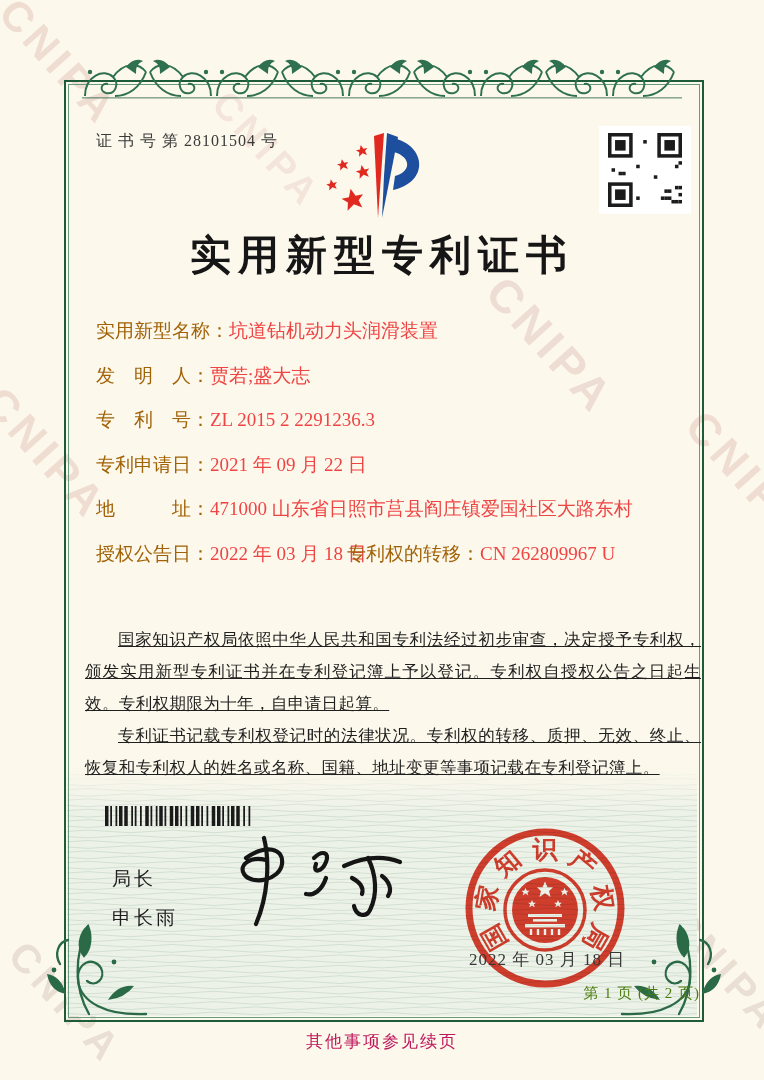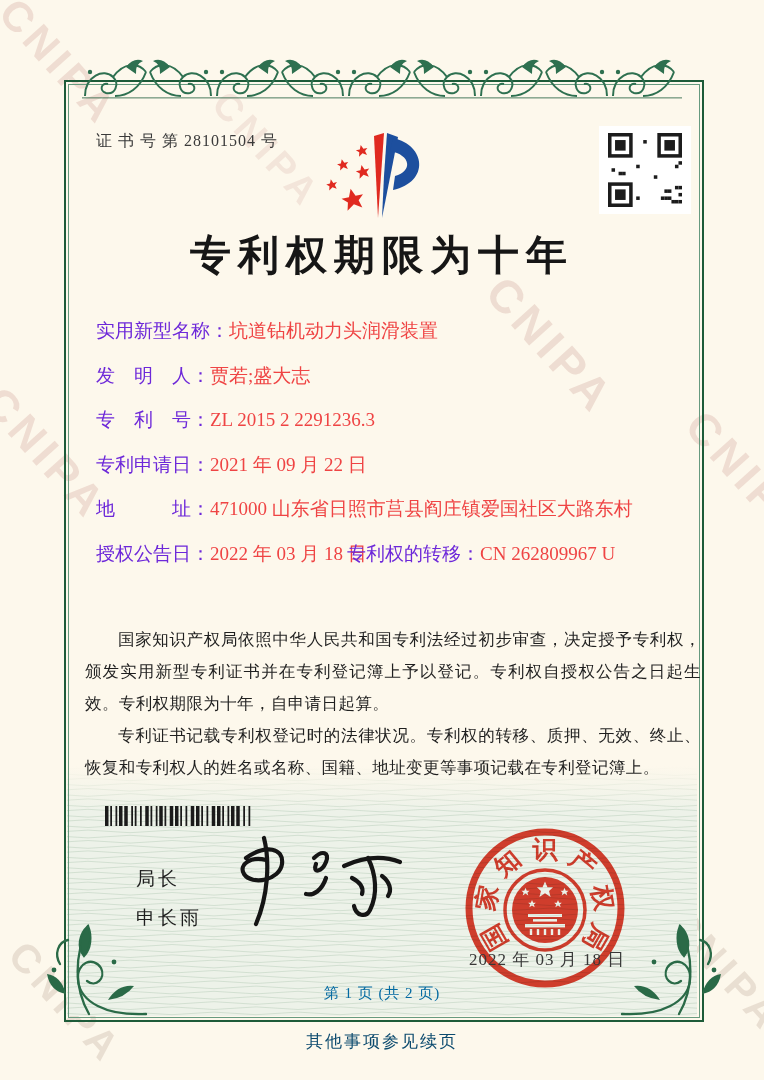--- a/index.html
+++ b/index.html
@@ -31,40 +31,40 @@
   
   .certno{position:absolute;left:96px;top:131px;font-size:16px;letter-spacing:1px;color:#3a3a3a;z-index:5;}
   .logo{position:absolute;left:320px;top:130px;z-index:5;}
   .qrwrap{position:absolute;left:599px;top:126px;width:92px;height:88px;background:#fff;z-index:5;}
   .qr{position:absolute;left:9px;top:7px;}
   .title{position:absolute;left:64px;top:228px;width:636px;text-align:center;font-size:41px;
          font-weight:bold;letter-spacing:7px;color:#161616;z-index:5;}
   
   .fields{position:absolute;left:96px;top:318px;width:570px;font-size:19px;z-index:5;}
   .frow{height:44.6px;white-space:nowrap;position:relative;}
-  .frow .lbl{color:#6d28d9;}
+  .frow .lbl{color:#a16207;}
   .frow .val{color:#ef4444;}
   .pair2{position:absolute;left:251px;top:0;}
   
   .paras{position:absolute;left:85px;top:624px;width:616px;font-size:16.5px;line-height:32px;
          letter-spacing:.4px;color:#1f1f1f;z-index:5;}
-  .paras p{margin:0;text-indent:2em;text-align:justify;}
+  .paras p{margin:0;text-indent:2em;text-align:justify;text-decoration:underline;}
   
   .barcode{position:absolute;left:105px;top:806px;z-index:5;}
   .signer{position:absolute;left:112px;top:866px;font-family:"Liberation Sans","DejaVu Sans",sans-serif;
-          font-size:19px;color:#1d1d1d;z-index:5;margin-left:24px;}
+          font-size:19px;color:#1d1d1d;z-index:5;}
   .signer div{margin-bottom:13px;letter-spacing:3px;}
   .sig{position:absolute;left:222px;top:832px;z-index:5;}
   .seal{position:absolute;left:453px;top:816px;z-index:6;opacity:.92;mix-blend-mode:multiply;}
   .sealdate{position:absolute;left:462px;top:948px;width:170px;text-align:center;font-size:17px;
             letter-spacing:1px;color:#383838;z-index:7;}
-  .pageind{position:absolute;left:64px;top:984px;width:636px;text-align:center;font-size:15px;
-           letter-spacing:1px;color:#0369a1;z-index:5;}
+  .pageind{position:absolute;left:64px;top:984px;width:636px;text-align:right;font-size:15px;
+           letter-spacing:1px;color:#4d7c0f;z-index:5;}
   .footnote{position:absolute;left:0;top:1030px;width:764px;text-align:center;font-size:17px;
-            letter-spacing:2px;color:#0c4a6e;z-index:5;}
+            letter-spacing:2px;color:#be185d;z-index:5;}
 </style>
 </head>
 <body>
 
 <div id="page">
 
   <span class="wm wm1">CNIPA</span>
   <span class="wm wm2">CNIPA</span>
   <span class="wm wm3">CNIPA</span>
   <span class="wm wm4">CNIPA</span>
@@ -215,21 +215,21 @@
         <rect x="7.0476190476190474" y="7.0476190476190474" width="10.571428571428571" height="10.571428571428571" fill="#1c1c1c"></rect>
         <rect x="49.33333333333333" y="0" width="24.666666666666664" height="24.666666666666664" fill="#1c1c1c"></rect>
         <rect x="52.857142857142854" y="3.5238095238095237" width="17.61904761904762" height="17.61904761904762" fill="#fff"></rect>
         <rect x="56.38095238095238" y="7.0476190476190474" width="10.571428571428571" height="10.571428571428571" fill="#1c1c1c"></rect>
         <rect x="0" y="49.33333333333333" width="24.666666666666664" height="24.666666666666664" fill="#1c1c1c"></rect>
         <rect x="3.5238095238095237" y="52.857142857142854" width="17.61904761904762" height="17.61904761904762" fill="#fff"></rect>
         <rect x="7.0476190476190474" y="56.38095238095238" width="10.571428571428571" height="10.571428571428571" fill="#1c1c1c"></rect>
       </svg>
   </div>
 
-  <div class="title">专利权期限为十年</div>
+  <div class="title">实用新型专利证书</div>
 
   <div class="fields">
     <div class="frow">
       <span class="lbl">实用新型名称：</span><span class="val">坑道钻机动力头润滑装置</span>
     </div>
     <div class="frow">
       <span class="lbl">发　明　人：</span><span class="val">贾若;盛大志</span>
     </div>
     <div class="frow">
       <span class="lbl">专　利　号：</span><span class="val">ZL 2015 2 2291236.3</span>

